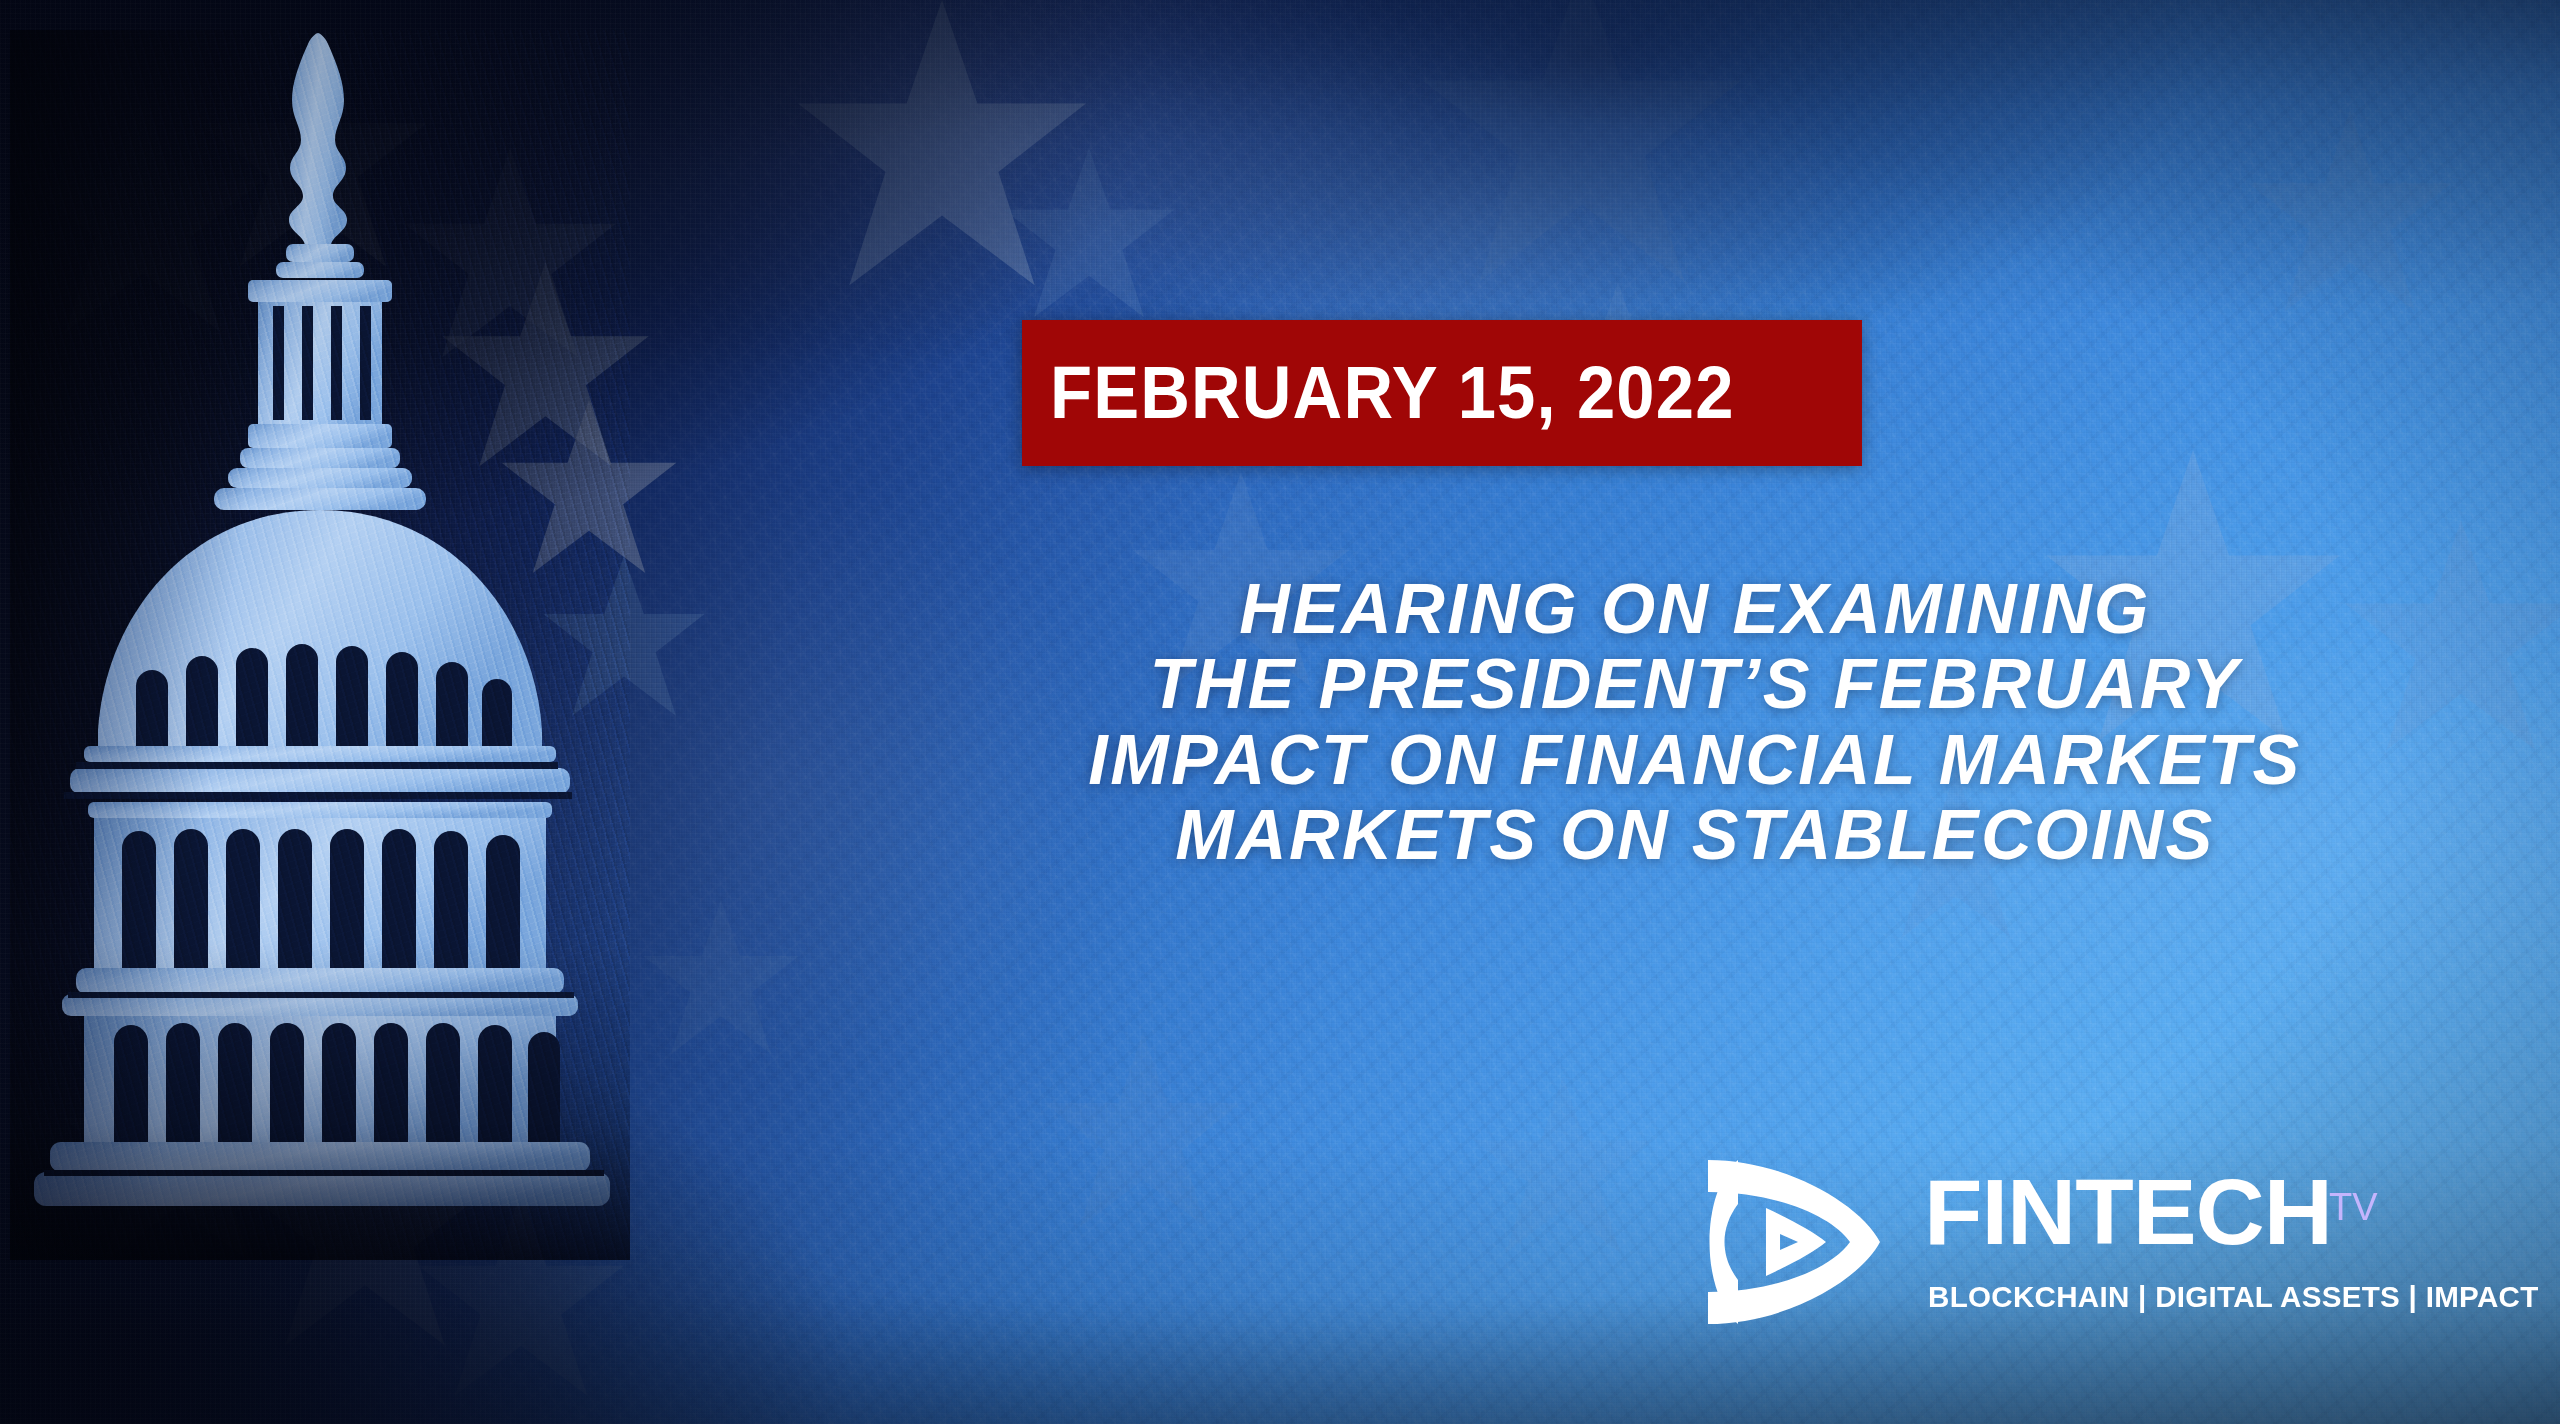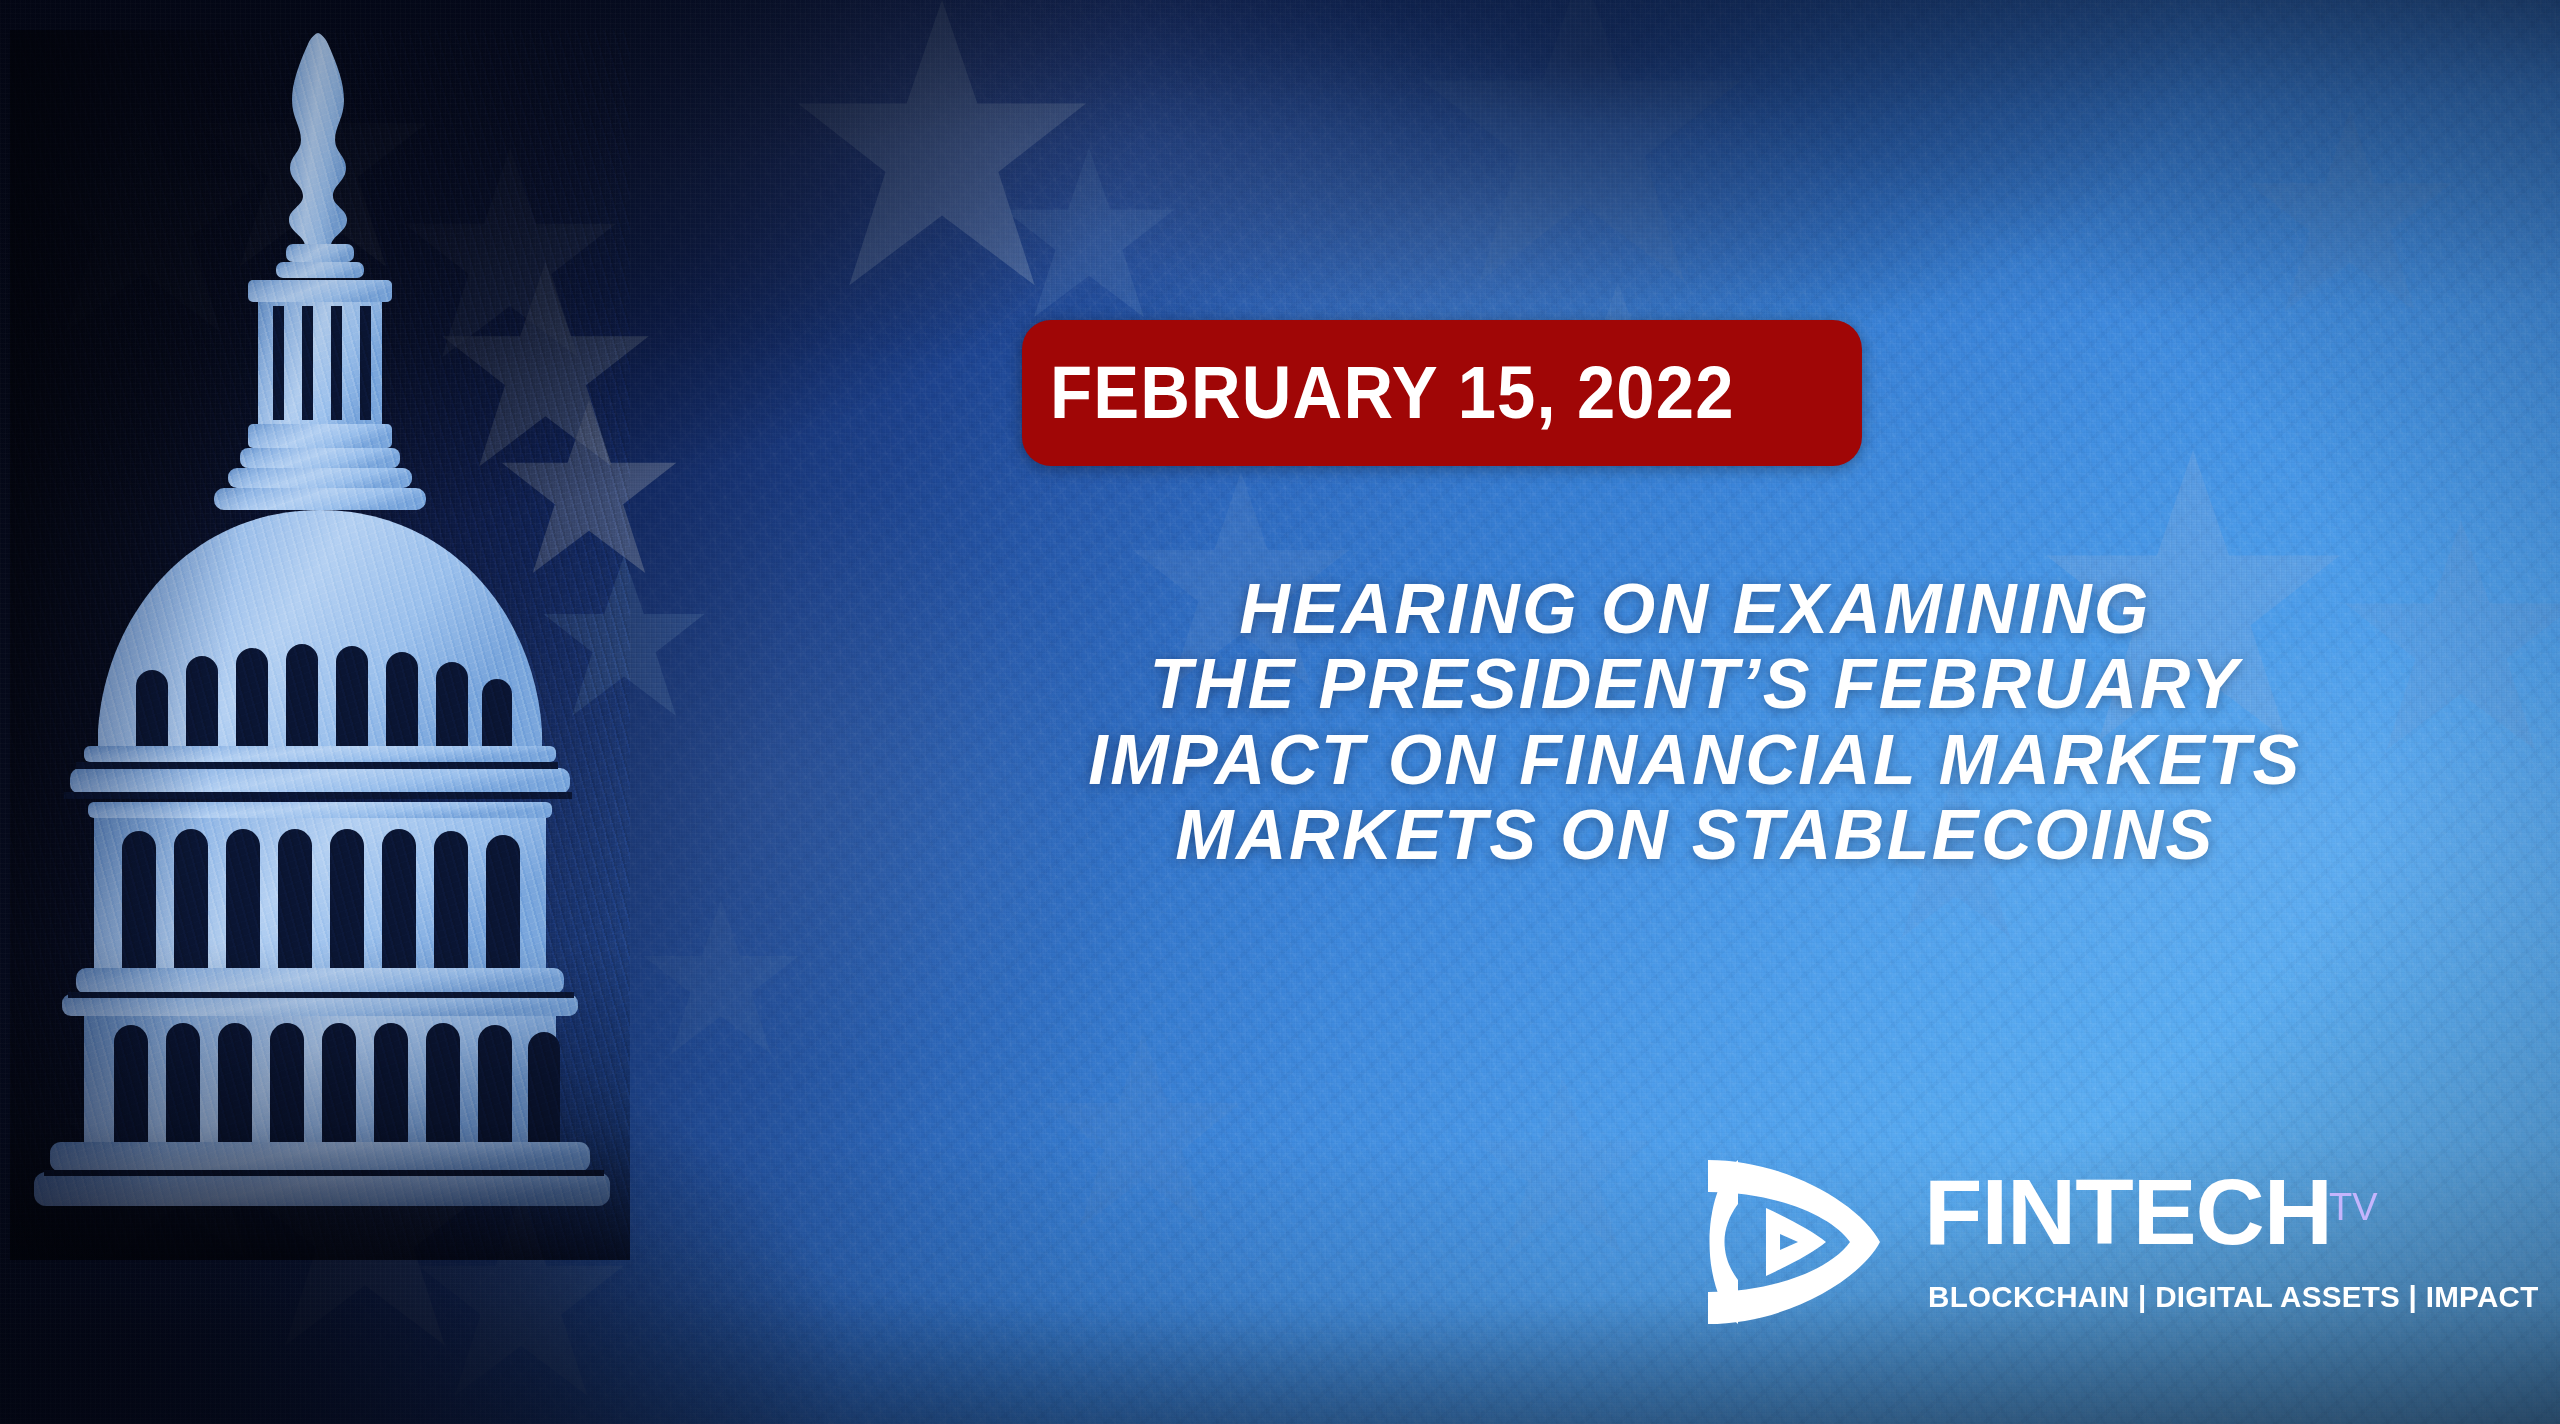--- a/index.html
+++ b/index.html
@@ -136,21 +136,20 @@
   }
 
   
   #date-banner {
     position:absolute;
     left:1022px; top:320px;
     width:840px; height:146px;
     display:flex; align-items:center;
     padding-left:28px;
     box-shadow:0 3px 16px rgba(0,0,0,.32);
-    border-radius:29px;
   }
   #date-banner .txt {
     color:#fff;
     font-size:74px;
     font-weight:700;
     letter-spacing:1.2px;
     line-height:1;
     transform:scaleX(.93);
     transform-origin:left center;
     white-space:nowrap;

